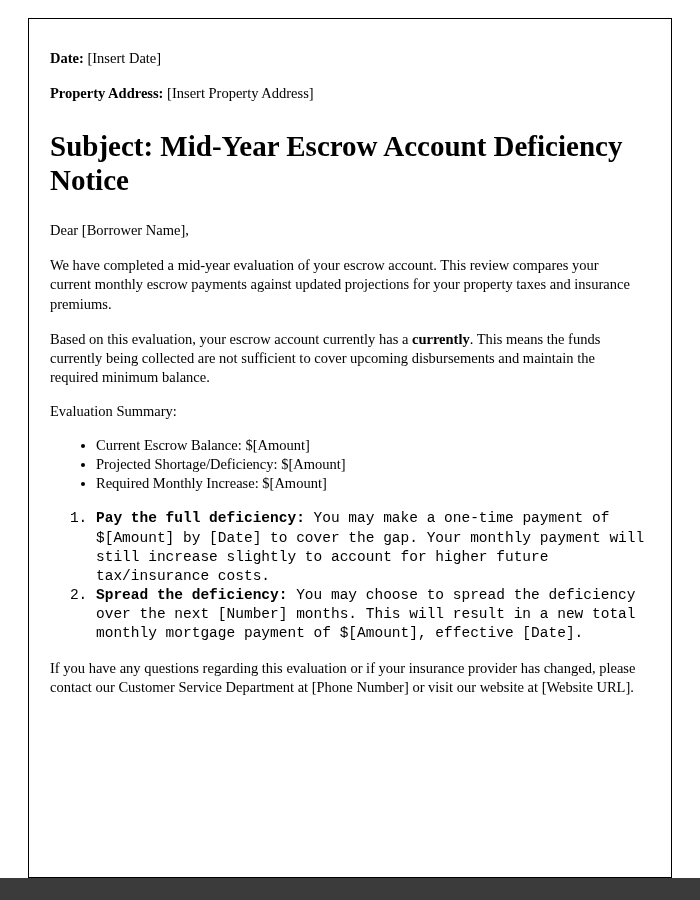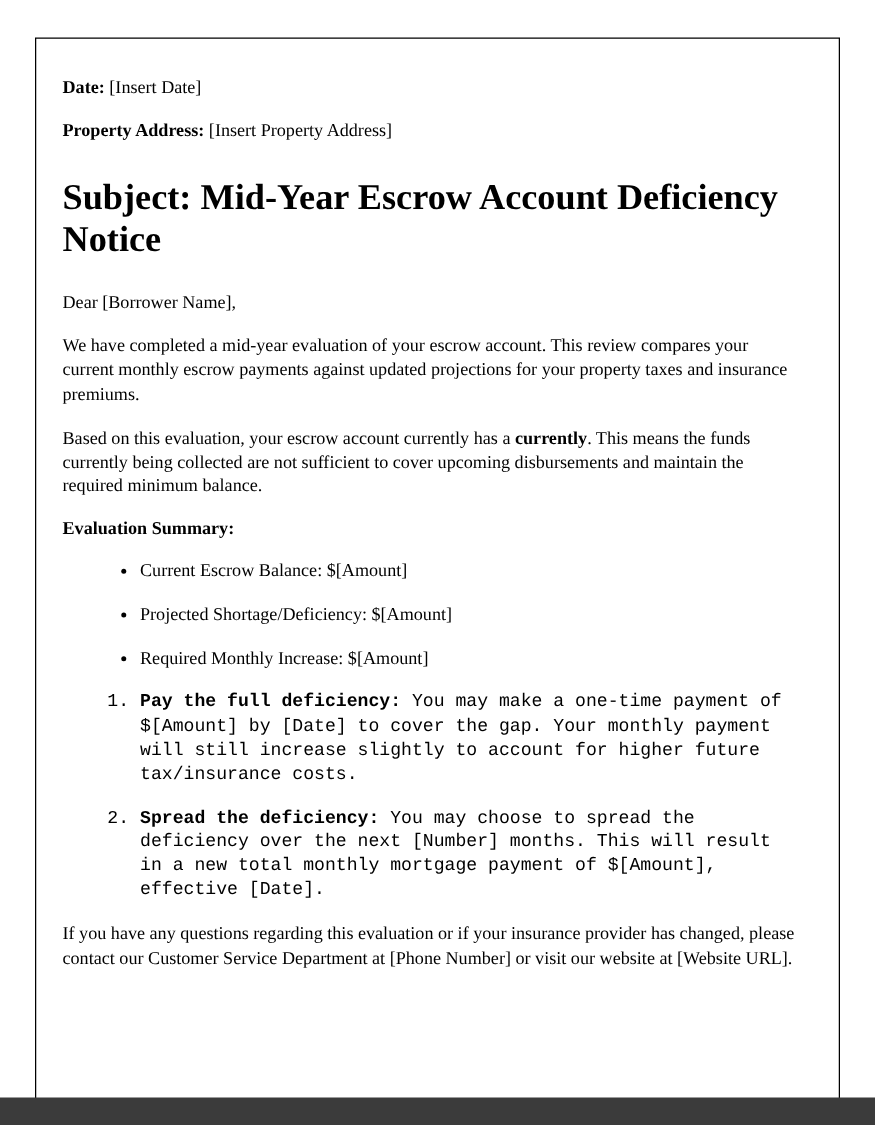--- a/index.html
+++ b/index.html
@@ -12,21 +12,21 @@
   .canvas {
     position: relative;
     width: 700px;
     height: 900px;
     background: #ffffff;
     overflow: hidden;
   }
   .page {
     position: absolute;
     left: 28px;
-    top: 30px;
+    top: 18px;
     width: 644px;
     height: 860px;
     background: #ffffff;
     border: 1px solid #000000;
     box-sizing: border-box;
     padding: 30px 21px 20px 21px;
   }
   .meta-line {
     font-size: 14.5px;
     line-height: 1.3;
@@ -39,38 +39,38 @@
     line-height: 1.18;
     margin: 26px 0 24px 0;
   }
   p.body-para {
     font-size: 14.5px;
     line-height: 1.32;
     margin: 0 11px 16px 0;
   }
   .section-heading {
     font-size: 14.5px;
-    font-weight: bold;
+    font-weight: normal;
     margin: 0 0 16px 0;
   }
   ul.summary-list {
     margin: 0 0 16px 0;
     padding-left: 46px;
     font-size: 14.5px;
     line-height: 1.32;
   }
   ol.options-list {
     margin: 0 0 16px 0;
     padding-left: 46px;
     font-size: 14.5px;
     line-height: 1.32;
     font-family: Liberation Mono, monospace;
   }
   ul.summary-list li, ol.options-list li {
-    margin: 16px;
+    margin: 0;
   }
   .bold-inline { font-weight: bold; }
   .footer-bar {
     position: absolute;
     left: 0;
     bottom: 0;
     width: 700px;
     height: 22px;
     background: #3b3b3b;
   }

